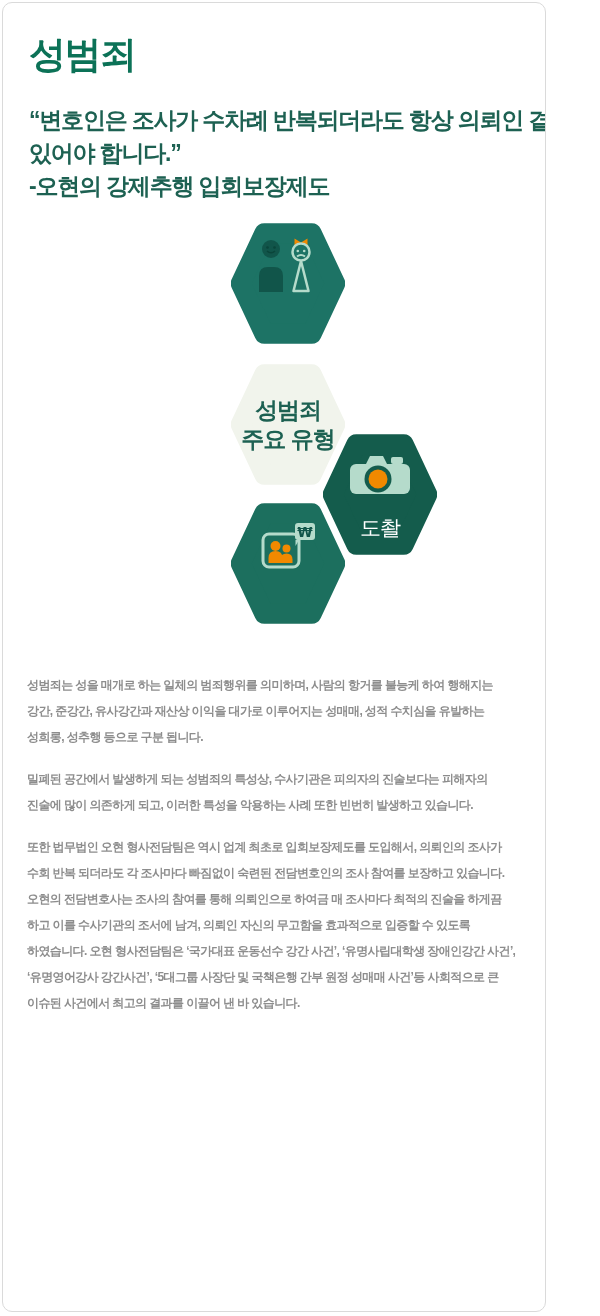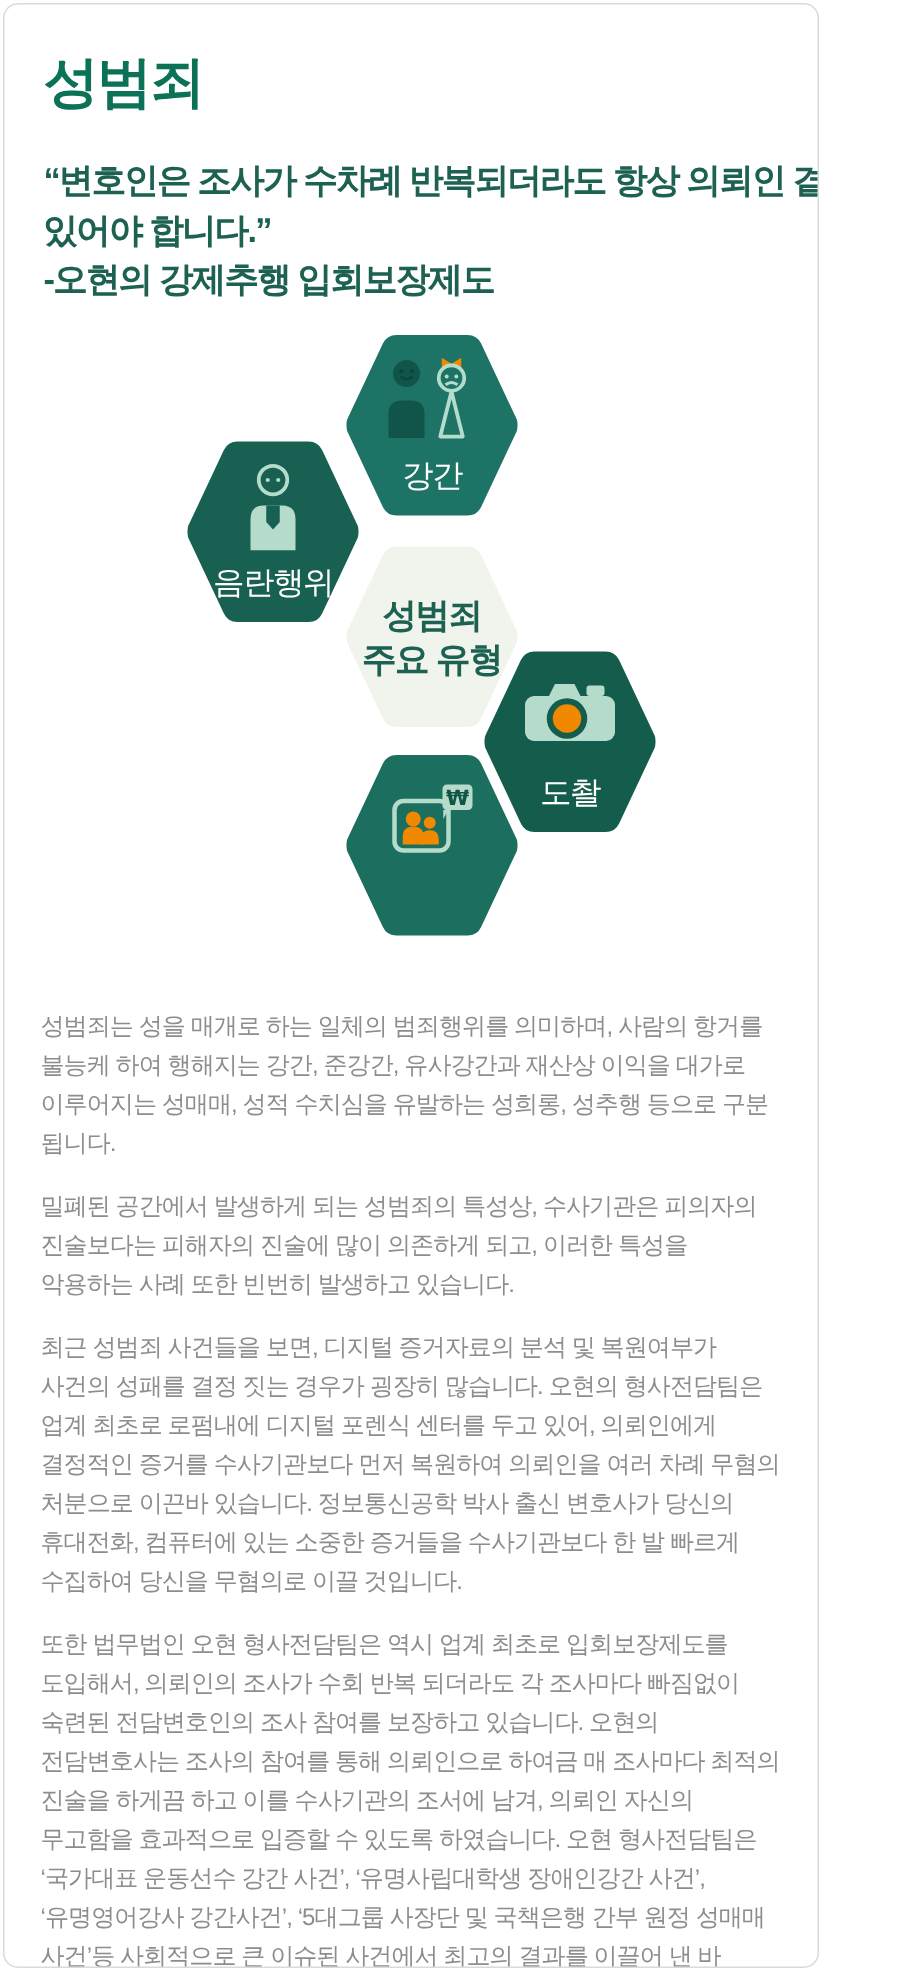--- a/index.html
+++ b/index.html
@@ -44,21 +44,21 @@
   .hex-center-label {
     position:absolute; inset:0;
     display:flex; flex-direction:column; justify-content:center; align-items:center;
     font-size:23px; font-weight:700; line-height:29px; letter-spacing:-1px;
   }
 
   
   .body-text { margin-top:48px; }
   .body-text p {
     margin:12px 0 16px 0;
-    font-size:16px; line-height:26px; font-weight:400;
+    font-size:12px; line-height:26px; font-weight:700;
     letter-spacing:-0.6px; color:var(--body-gray);
     word-break:keep-all;
   }
   .body-text p:last-child { margin-bottom:0; }
 </style>
 </head>
 <body>
 
 <div class="card">
   <div class="content">
@@ -84,38 +84,22 @@
             <path d="M11 13 Q15 16.5 19 13" style="fill:none;stroke:var(--icon-darker);stroke-width:1.6"></path>
             <path d="M3 54 v-16 q0 -9 9 -9 h6 q9 0 9 9 v16 z" style="fill:var(--icon-dark)"></path>
             <path d="M45 4.5 L38.5 0.5 V8.5 Z M45 4.5 L51.5 0.5 V8.5 Z" style="fill:var(--accent-orange)"></path>
             <circle cx="45" cy="14" r="8.5" style="fill:none;stroke:var(--icon-light);stroke-width:2.5"></circle>
             <circle cx="41.8" cy="13" r="1.3" style="fill:var(--icon-light)"></circle>
             <circle cx="48.2" cy="13" r="1.3" style="fill:var(--icon-light)"></circle>
             <path d="M41 18.5 Q45 15.5 49 18.5" style="fill:none;stroke:var(--icon-light);stroke-width:2"></path>
             <path d="M45 23 L37.5 53 H52.5 Z" style="fill:none;stroke:var(--icon-light);stroke-width:2.5;stroke-linejoin:round"></path>
           </svg>
         </div>
-        <div class="hex-label">강간</div>
       </div>
 
-      <div class="hex" style="left:98px;top:71px">
-        <svg class="shape" viewBox="0 0 114 121">
-          <polygon points="104.3,60.5 80.7,10.3 33.3,10.3 9.7,60.5 33.3,110.7 80.7,110.7" stroke-width="20" stroke-linejoin="round" style="fill: rgb(24, 96, 81); stroke: rgb(24, 96, 81);"></polygon>
-        </svg>
-        <div class="hex-icon">
-          <svg width="44" height="58" viewBox="0 0 44 58">
-            <circle cx="22" cy="11" r="9.5" style="fill:none;stroke:var(--icon-light);stroke-width:2.5"></circle>
-            <circle cx="18.5" cy="11" r="1.4" style="fill:var(--icon-light)"></circle>
-            <circle cx="25.5" cy="11" r="1.4" style="fill:var(--icon-light)"></circle>
-            <path d="M7 58 v-21 q0 -9 9 -9 h12 q9 0 9 9 v21 z" style="fill:var(--icon-light)"></path>
-            <path d="M17.5 28 h9 v11 l-4.5 5 l-4.5 -5 z" style="fill: rgb(24, 96, 81);"></path>
-          </svg>
-        </div>
-        <div class="hex-label">음란행위</div>
-      </div>
 
 
       <div class="hex" style="left:204px;top:141px">
         <svg class="shape" viewBox="0 0 114 121">
           <polygon points="104.3,60.5 80.7,10.3 33.3,10.3 9.7,60.5 33.3,110.7 80.7,110.7" stroke-width="20" stroke-linejoin="round" style="fill: rgb(241, 244, 236); stroke: rgb(241, 244, 236);"></polygon>
         </svg>
         <div class="hex-center-label" style="color: rgb(29, 97, 82);">
           <span>성범죄</span>
           <span>주요 유형</span>
         </div>
@@ -154,18 +138,17 @@
             <text x="46" y="18.5" text-anchor="middle" style="fill:var(--icon-dark);font-size:14px;font-weight:bold;font-family:'DejaVu Sans',sans-serif">₩</text>
           </svg>
         </div>
       </div>
 
     </div>
 
     <div class="body-text">
       <p>성범죄는 성을 매개로 하는 일체의 범죄행위를 의미하며, 사람의 항거를 불능케 하여 행해지는 강간, 준강간, 유사강간과 재산상 이익을 대가로 이루어지는 성매매, 성적 수치심을 유발하는 성희롱, 성추행 등으로 구분 됩니다.</p>
       <p>밀폐된 공간에서 발생하게 되는 성범죄의 특성상, 수사기관은 피의자의 진술보다는 피해자의 진술에 많이 의존하게 되고, 이러한 특성을 악용하는 사례 또한 빈번히 발생하고 있습니다.</p>
-      <p>최근 성범죄 사건들을 보면, 디지털 증거자료의 분석 및 복원여부가 사건의 성패를 결정 짓는 경우가 굉장히 많습니다. 오현의 형사전담팀은 업계 최초로 로펌내에 디지털 포렌식 센터를 두고 있어, 의뢰인에게 결정적인 증거를 수사기관보다 먼저 복원하여 의뢰인을 여러 차례 무혐의 처분으로 이끈바 있습니다. 정보통신공학 박사 출신 변호사가 당신의 휴대전화, 컴퓨터에 있는 소중한 증거들을 수사기관보다 한 발 빠르게 수집하여 당신을 무혐의로 이끌 것입니다.</p>
       <p>또한 법무법인 오현 형사전담팀은 역시 업계 최초로 입회보장제도를 도입해서, 의뢰인의 조사가 수회 반복 되더라도 각 조사마다 빠짐없이 숙련된 전담변호인의 조사 참여를 보장하고 있습니다. 오현의 전담변호사는 조사의 참여를 통해 의뢰인으로 하여금 매 조사마다 최적의 진술을 하게끔 하고 이를 수사기관의 조서에 남겨, 의뢰인 자신의 무고함을 효과적으로 입증할 수 있도록 하였습니다. 오현 형사전담팀은 ‘국가대표 운동선수 강간 사건’, ‘유명사립대학생 장애인강간 사건’, ‘유명영어강사 강간사건’, ‘5대그룹 사장단 및 국책은행 간부 원정 성매매 사건’등 사회적으로 큰 이슈된 사건에서 최고의 결과를 이끌어 낸 바 있습니다.</p>
     </div>
 
   </div>
 </div>
 
 </body></html>

